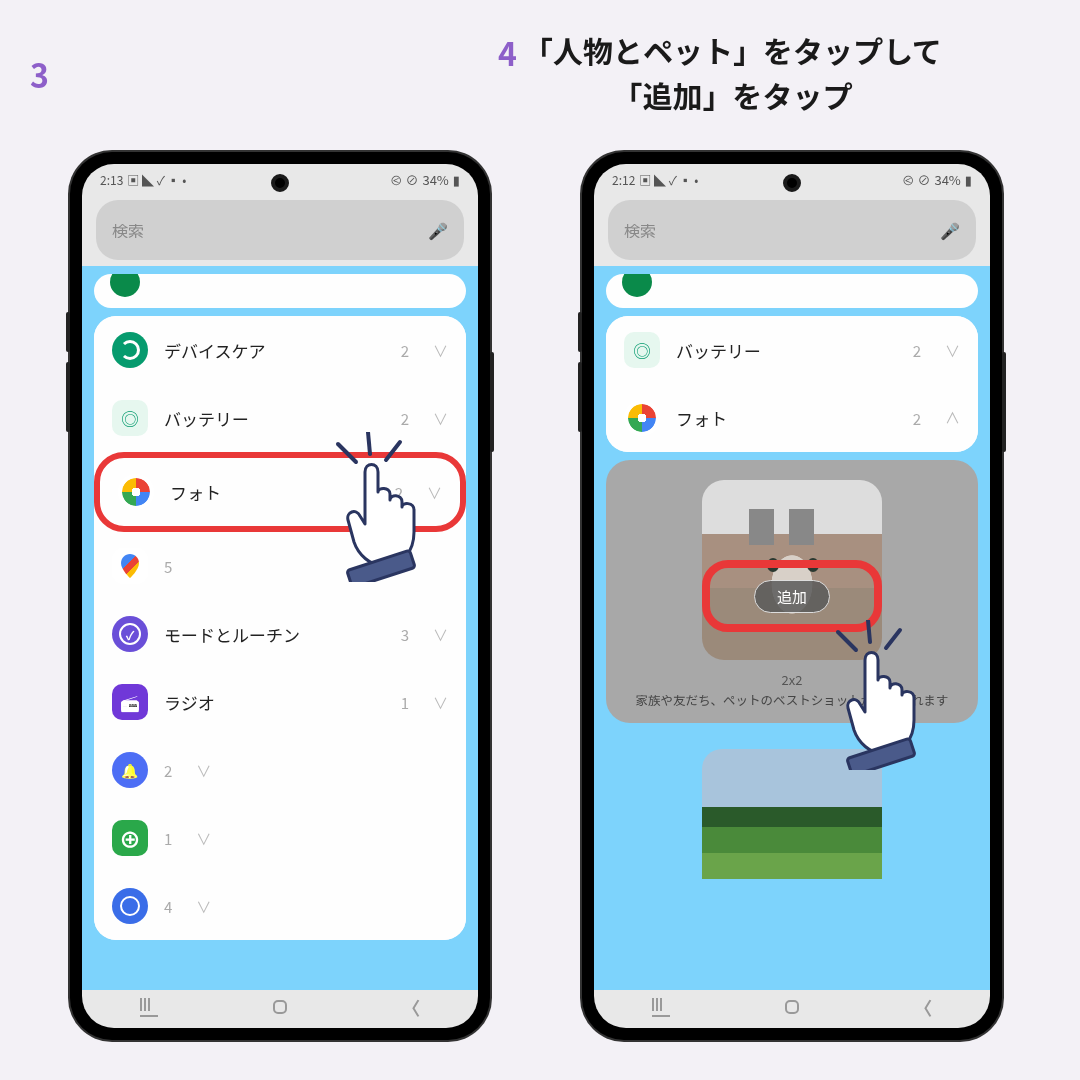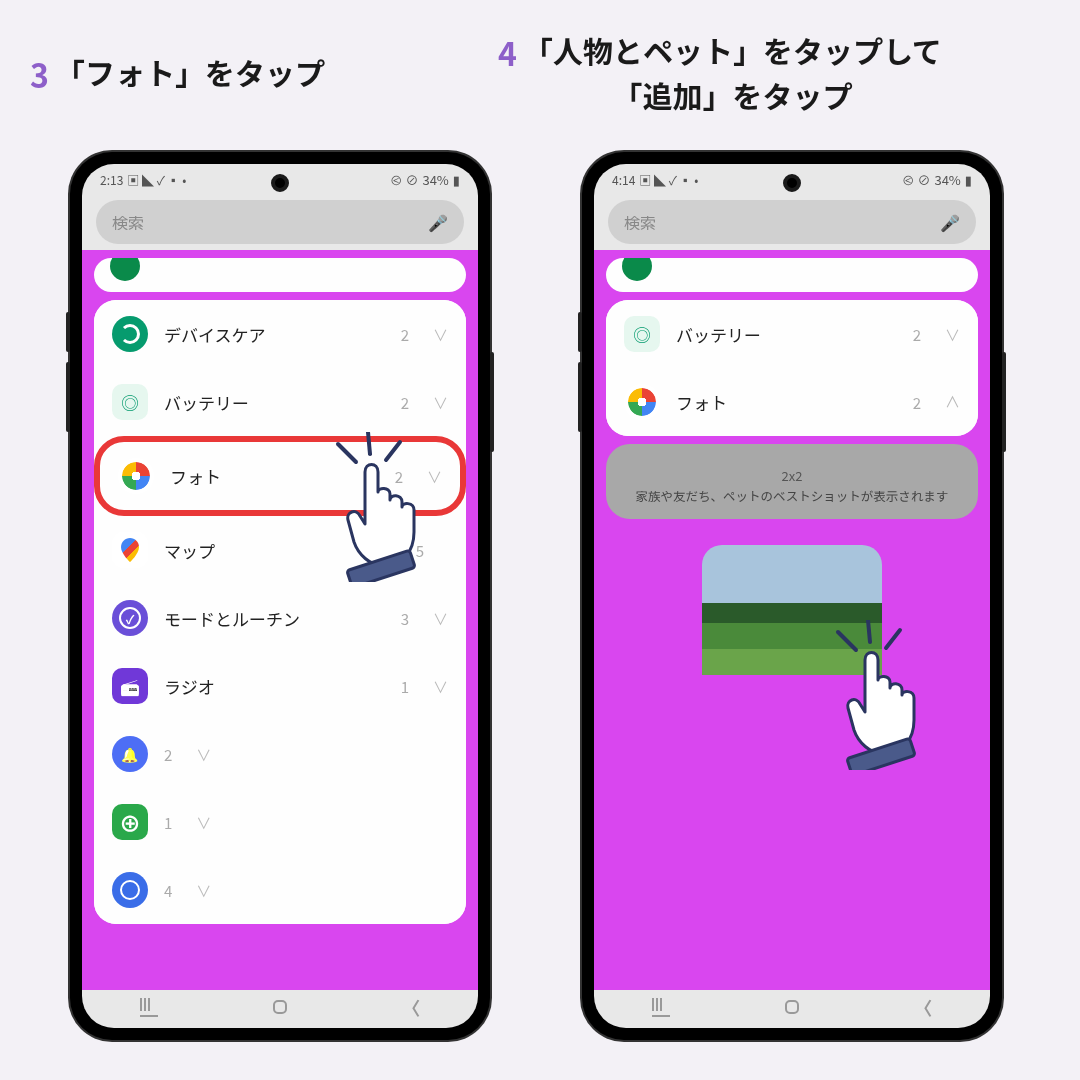--- a/index.html
+++ b/index.html
@@ -51,29 +51,29 @@
     .phone-right { left: 582px; }
 
     .status-bar { height: 30px; display: flex; justify-content: space-between; align-items: center; padding: 0 18px; font-size: 13px; color: #555; text-align: center; }
     .status-bar .icons { display: flex; gap: 4px; align-items: center; font-size: 12px; }
     .status-bar .right { display: flex; align-items: center; gap: 4px; }
 
     .search-bar {
       margin: 6px 14px;
       background: #d0d0d0;
       border-radius: 22px;
-      height: 44px;
+      height: 60px;
       display: flex; align-items: center;
       padding: 0 16px;
       color: #888;
       font-size: 16px;
       justify-content: space-between;
     }
 
-    .content { flex: 1; background: #d946ef; overflow: hidden; }
+    .content { flex: 1; background: #7dd3fc; overflow: hidden; }
     .card { background: #fefefe; border-radius: 22px; margin: 8px 12px; overflow: hidden; }
     .peek-row { height: 34px; display: flex; align-items: center; padding-left: 16px; }
     .peek-icon { width: 30px; height: 30px; background: #0a8a4a; border-radius: 50%; margin-top: -18px; }
 
     .list-item {
       display: flex; align-items: center;
       padding: 16px 18px;
       gap: 16px;
       background: #fefefe;
     }
@@ -181,21 +181,20 @@
     .cuff { fill: #4a5a8a; stroke: #2a3560; stroke-width: 3; }
     .spark { stroke: #2a3560; stroke-width: 4; stroke-linecap: round; }
     .hand1 { top: 432px; left: 330px; }
     .hand2 { top: 620px; left: 830px; }
   </style>
 </head>
 <body>
 
 <div class="step-header step3">
   <span class="num">3</span>
-  <span>「フォト」をタップ</span>
 </div>
 <div class="step-header step4">
   <span class="num">4</span>
   <span style="white-space:pre-line;">「人物とペット」をタップして
 「追加」をタップ</span>
 </div>
 
 <div class="phone phone-left">
   <div class="side-key side-l1"></div>
     <div class="side-key side-l2"></div>
@@ -240,21 +239,20 @@
           <div class="list-item highlight">
             <div class="li-icon ic-photos-wrap">
               <div class="ic-photos"></div>
             </div>
             <div class="li-label">フォト</div>
             <div class="li-count">2</div>
             <div class="li-chevron">∨</div>
           </div>
           <div class="list-item">
             <div class="li-icon ic-maps"></div>
-            <div class="li-label">マップ</div>
             <div class="li-count">5</div>
             <div class="li-chevron"></div>
           </div>
           <div class="list-item">
             <div class="li-icon ic-modes"></div>
             <div class="li-label">モードとルーチン</div>
             <div class="li-count">3</div>
             <div class="li-chevron">∨</div>
           </div>
           <div class="list-item">
@@ -293,21 +291,21 @@
 </div>
 
 <div class="phone phone-right">
   <div class="side-key side-l1"></div>
     <div class="side-key side-l2"></div>
     <div class="side-key side-r1"></div>
   <div class="camera"></div>
   <div class="screen">
     <div class="status-bar">
       <div class="icons">
-          <span>4:14</span> 
+          <span>2:12</span> 
           <span>▣ ◣ ✓ ▪ •</span>
         </div>
       <div class="right">
           <span>⧀</span>
           <span>⊘</span>
           <span>34%</span>
           <span>▮</span>
         </div>
     </div>
     <div class="search-bar">
@@ -330,20 +328,26 @@
           <div class="list-item">
             <div class="li-icon ic-photos-wrap">
               <div class="ic-photos"></div>
             </div>
             <div class="li-label">フォト</div>
             <div class="li-count">2</div>
             <div class="li-chevron up">∨</div>
           </div>
         </div>
       <div class="widget-panel">
+        <div class="widget-preview">
+          <div class="cat-shape"></div>
+          <div class="add-btn-highlight">
+            <div class="add-btn">追加</div>
+          </div>
+        </div>
         <div class="widget-size">2x2</div>
         <div class="widget-desc">家族や友だち、ペットのベストショットが表示されます</div>
       </div>
       <div class="card" style="background:transparent;">
         <div class="widget-preview2"></div>
       </div>
     </div>
     <div class="nav-bar">
       <div class="nav-recent">
           <span></span>

